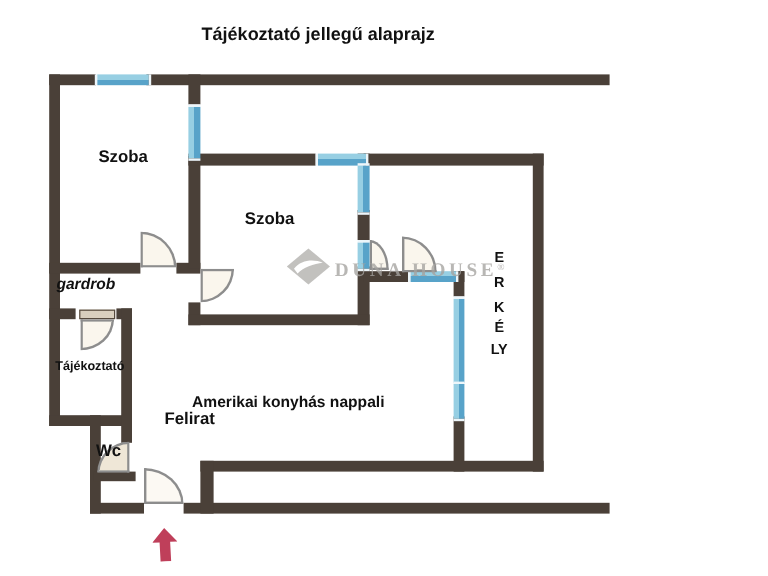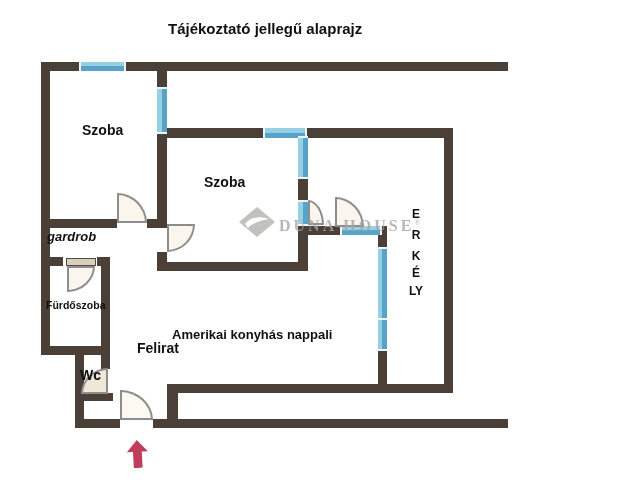--- a/index.html
+++ b/index.html
@@ -90,24 +90,24 @@
   <div class="doorbar" style="left:66px;top:258px;width:30px;height:8px;"></div>
   <div class="door br" style="left:67px;top:266px;width:28px;height:26px;"></div>
   <div class="door tl" style="left:81px;top:368px;width:27px;height:26px;background:#efe7d7;"></div>
   <div class="door tr" style="left:308px;top:200px;width:16px;height:25px;"></div>
   <div class="door tr" style="left:335px;top:197px;width:29px;height:30px;"></div>
   <div class="door tr" style="left:120px;top:390px;width:33px;height:30px;background:#fcf9f3;"></div>
 
   <div class="lbl" style="left:82px;top:123px;font-size:14px;">Szoba</div>
   <div class="lbl" style="left:204px;top:175px;font-size:14px;">Szoba</div>
   <div class="lbl" style="left:47px;top:230px;font-size:13px;font-style:italic;">gardrob</div>
-  <div class="lbl" style="left:46px;top:300px;font-size:10.5px;">Fürdőszoba</div>
+  <div class="lbl" style="left:46px;top:300px;font-size:10.5px;">Tájékoztató</div>
   <div class="lbl" style="left:80px;top:368px;font-size:14px;">Wc</div>
   <div class="lbl" style="left:137px;top:341px;font-size:14px;text-align:right;">Felirat</div>
-  <div class="lbl" style="left:172px;top:328px;font-size:13px;">Amerikai konyhás nappali</div>
+  <div class="lbl" style="left:160px;top:328px;font-size:13px;">Amerikai konyhás nappali</div>
 
   <div class="erkely">
     <span style="top:4px;">E</span>
     <span style="top:25px;">R</span>
     <span style="top:46px;">K</span>
     <span style="top:63px;">É</span>
     <span style="top:81px;">LY</span>
   </div>
 
   <div class="watermark">

